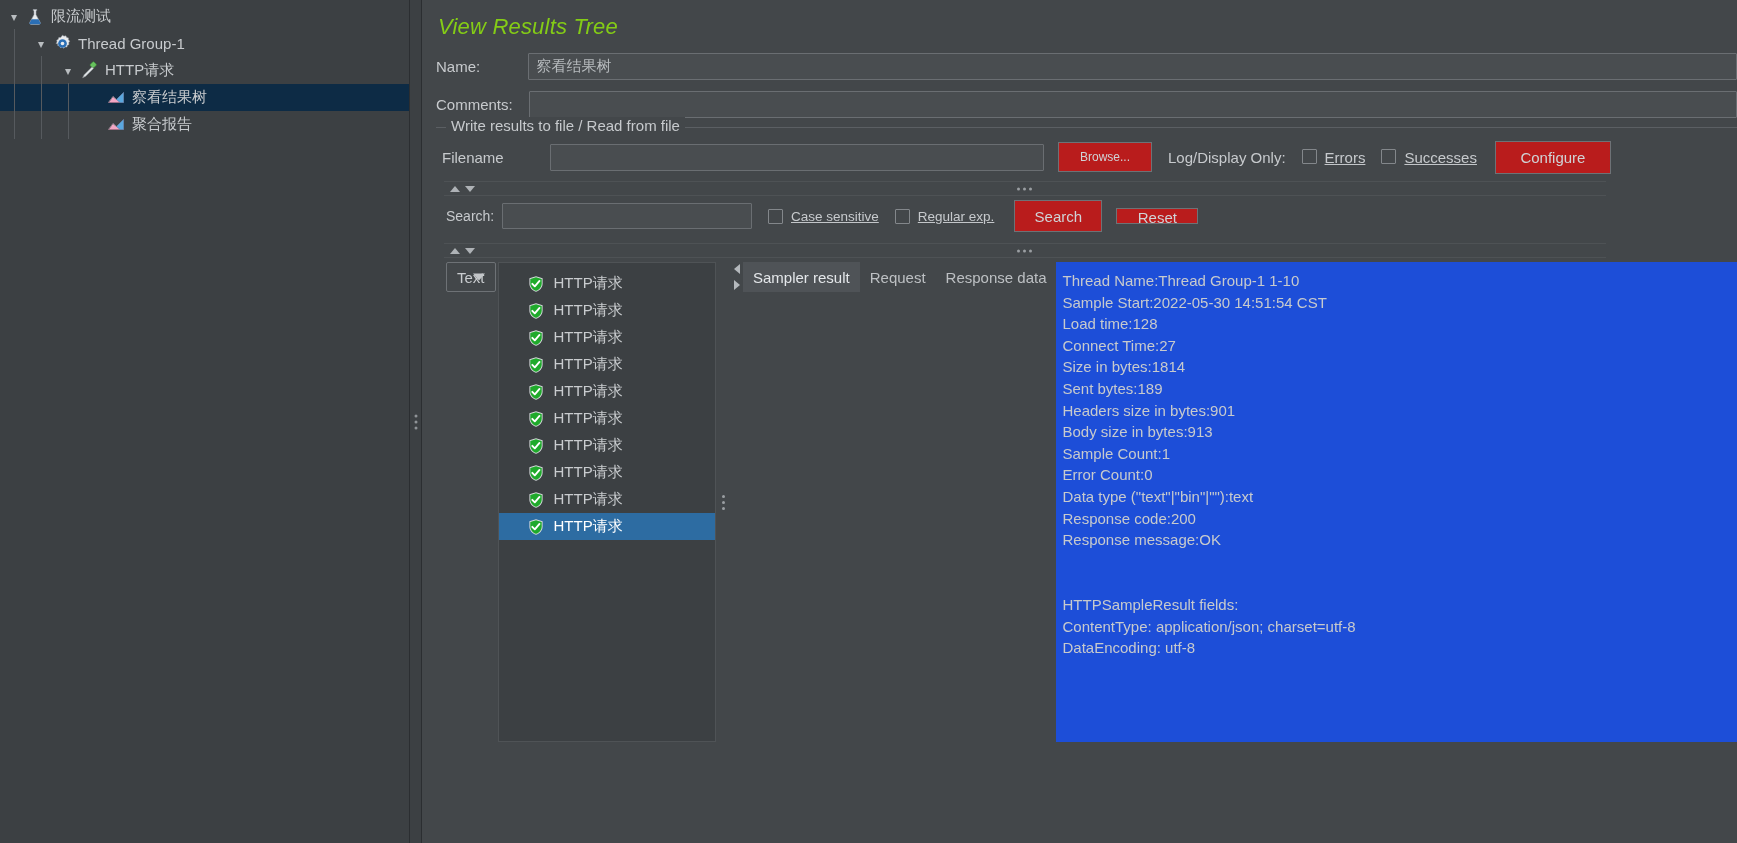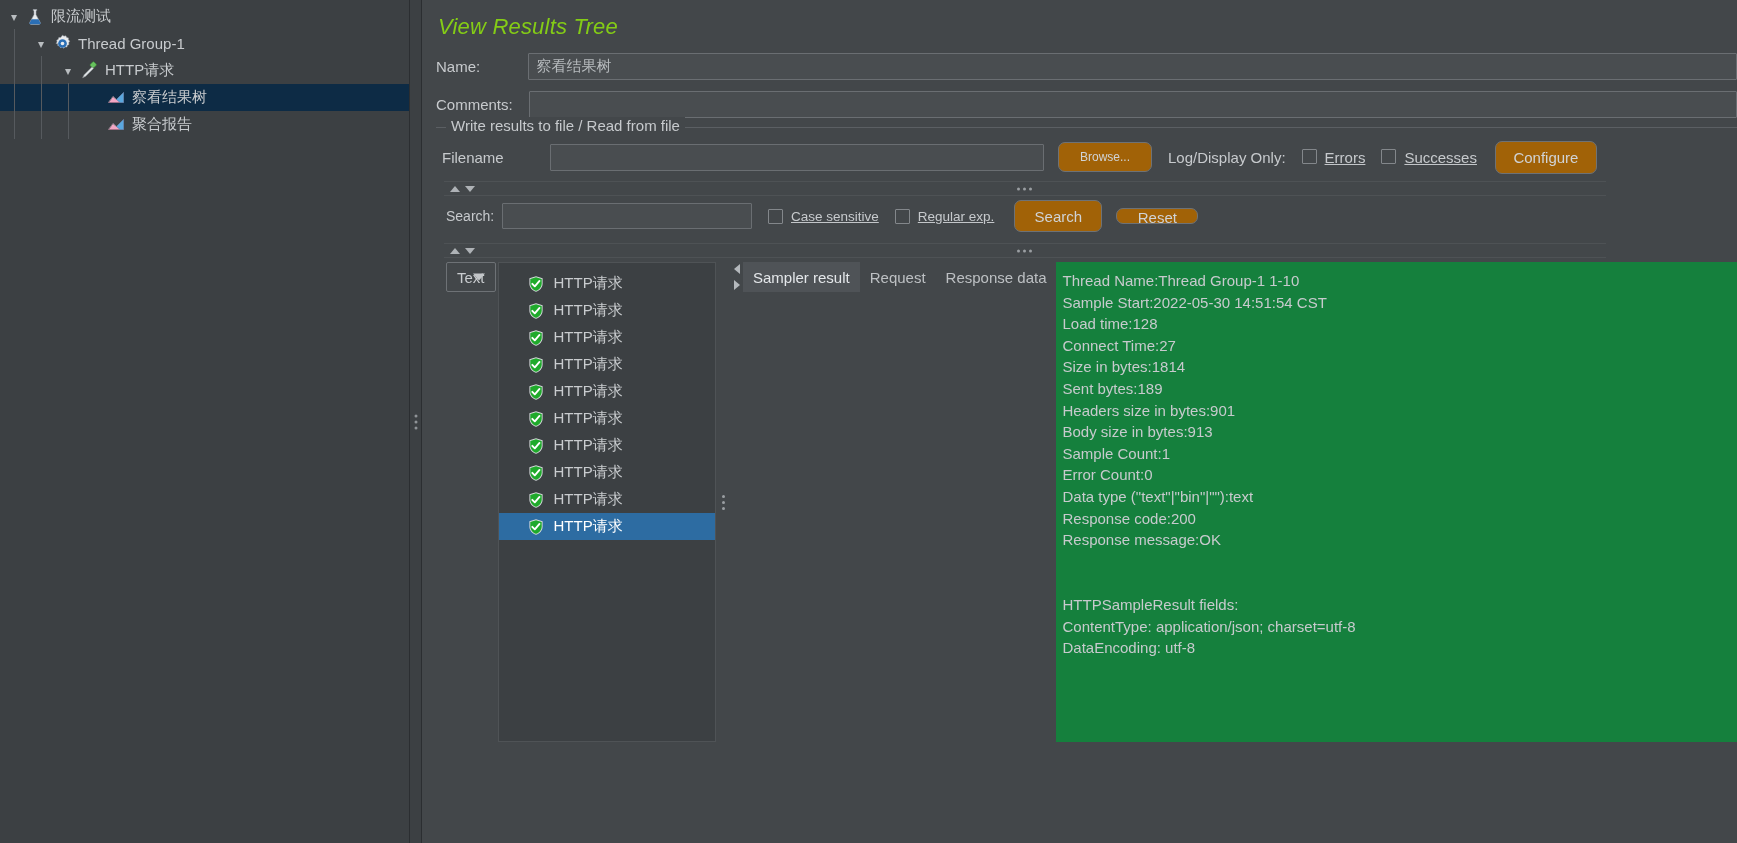--- a/index.html
+++ b/index.html
@@ -103,42 +103,42 @@
   }
   .group-title {
     position: absolute; top: -11px; left: 10px;
     background: #43474a; padding: 0 5px;
     font-size: 15px; color: #c7cacd;
   }
   .file-row { display: flex; align-items: center; height: 34px; padding-left: 6px; }
   .lbl-filename { width: 108px; font-size: 15px; color: #c7cacd; }
   #filename-field { width: 494px; }
   .btn {
-    background: #a16207;
+    background: #b91c1c;
     border: 1px solid #6e7276;
     color: #d0d3d6;
     font-family: "Liberation Sans", sans-serif;
     height: 30px;
     padding: 0 14px;
-    border-radius: 7px;
+    border-radius: 0;
     font-size: 14px;
     cursor: default;
   }
   #browse-button { font-size: 12px; width: 94px; margin-left: 14px; }
   .logdisplay-label { margin-left: 16px; font-size: 15px; color: #c7cacd; }
   .check-wrap { display: flex; margin-left: 16px; text-decoration: underline; }
   .checkbox {
     width: 15px; height: 15px;
     border: 1px solid #83878b;
     background: #43474a;
     border-radius: 1px;
     flex: 0 0 15px;
   }
   .check-wrap span { margin-left: 8px; font-size: 15px; color: #c7cacd; }
-  #configure-button { margin-left: 18px; width: 102px; height: 33px; font-size: 15px; }
+  #configure-button { margin-left: 18px; width: 116px; height: 33px; font-size: 15px; }
 
   
   .hsplit {
     height: 15px;
     display: flex; align-items: center;
     position: relative;
     border-top: 1px solid #4e5255;
     border-bottom: 1px solid #4e5255;
     margin: 7px 0 0 8px;
     width: 1162px;
@@ -230,21 +230,21 @@
   .tri-l { width:0;height:0;border-top:5px solid transparent;border-bottom:5px solid transparent;border-right:6px solid #b4b8bc; }
   .tri-r { width:0;height:0;border-top:5px solid transparent;border-bottom:5px solid transparent;border-left:6px solid #b4b8bc; }
   .tab {
     display: flex; align-items: center;
     padding: 0 10px;
     font-size: 15px; color: #bdc0c3;
   }
   .tab.active { background: #4f5357; color: #e4e7ea; }
   #detail-body {
     flex: 1 1 auto;
-    background: #15803d;
+    background: #1d4ed8;
     padding: 8px 0 0 6px;
     position: relative;
     overflow: hidden;
   }
   .detail-line {
     font-size: 15px; color: #c7cacd;
     line-height: 21.6px;
     white-space: pre;
   }
   .detail-line.blank { height: 21.6px; }

